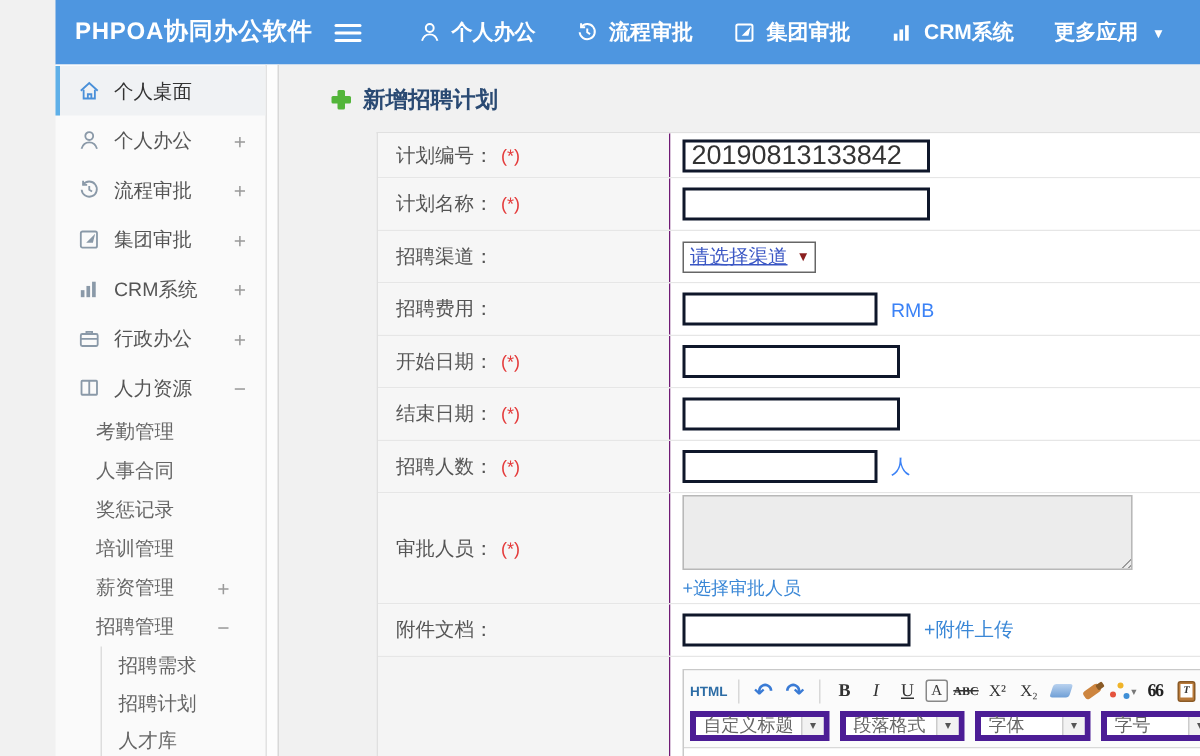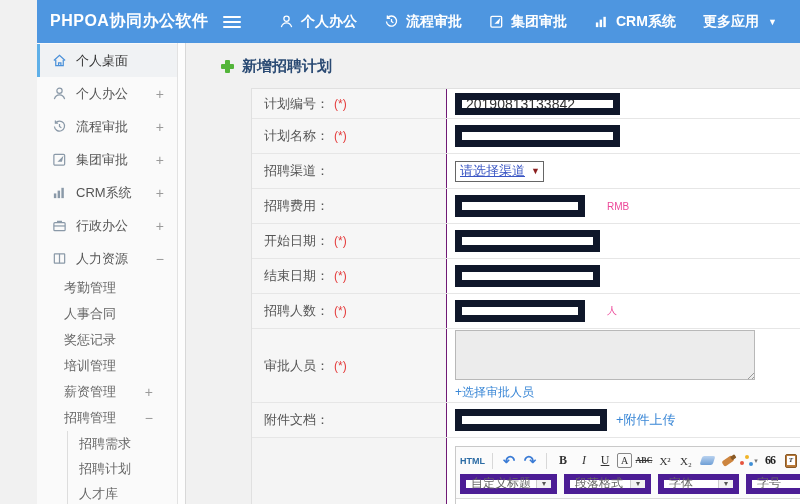--- a/index.html
+++ b/index.html
@@ -44,23 +44,23 @@
   .ptitle { font-size:15px; font-weight:bold; color:#2a4a73; }
 
   
   .ftable { margin:10px 0 0 65px; width:700px; border:1px solid #e0e0e0; border-right:none; border-bottom:none; background:#fff; }
   .trow { display:flex; border-bottom:1px solid #e6e6e6; background:#fff; }
   .tlabel { flex:0 0 195px; width:195px; background:#f6f6f6; border-right:1px solid #701a75;
             display:flex; align-items:center; padding-left:12px; font-size:13px; color:#555; }
   .tcell { flex:1; display:flex; align-items:center; padding:5px 8px; background:#fff; }
   .req { color:#e43b3b; font-style:normal; margin-left:5px; font-size:12px; }
   .h30{height:30px} .h35{height:35px} .h74{height:74px} .hEd{height:100px}
-  .inp { height:22px; border:7px solid #0f172a; padding:0 4px; font-size:14px; color:#333; background:#fff; }
+  .inp { height:22px; border:2px solid #0f172a; padding:0 4px; font-size:18px; color:#333; background:#fff; }
   .w165{width:165px} .w145{width:145px} .w130{width:130px} .w152{width:152px}
-  .suffix { margin-left:22px; font-size:10px; color:#ec4899; }
+  .suffix { margin-left:9px; font-size:13px; color:#3b82f6; }
   .selbox { display:inline-flex; align-items:center; height:21px; border:1px solid #666; background:#fff; padding:0 3px 0 4px; cursor:pointer; }
   .sel-text { font-size:13px; color:#3a56c4; text-decoration:underline; }
   .sel-caret { color:#8b1f1f; font-size:9px; margin-left:6px; }
   .col { flex-direction:column; align-items:flex-start; justify-content:center; }
   .ta-wrap { position:relative; }
   .appr { width:300px; height:50px; background:#ececec; border:1px solid #b8b8b8; resize:none; display:block; }
   .ta-handle { position:absolute; right:1px; bottom:1px; width:9px; height:9px;
                background:repeating-linear-gradient(135deg, transparent 0 2px, #9a9a9a 2px 3px);
                clip-path:polygon(100% 0,100% 100%,0 100%); }
   .link { color:#3a87d6; font-size:12px; text-decoration:none; margin-top:4px; cursor:pointer; }
@@ -90,21 +90,21 @@
   .ico-brush::after { content:""; position:absolute; right:-3px; top:1px; width:5px; height:4px; background:#8a5a26; border-radius:1px; }
   .ico-wand { position:relative; width:13px; height:12px; display:inline-block; }
   .ico-wand i { position:absolute; width:4px; height:4px; border-radius:50%; display:block; }
   .ico-wand i:nth-child(1){ left:0; top:6px; background:#e5533d; }
   .ico-wand i:nth-child(2){ left:5px; top:0; background:#f0b429; }
   .ico-wand i:nth-child(3){ left:9px; top:7px; background:#3f8fd6; }
   .ico-paste { width:12px; height:14px; background:#b97a3a; border:1px solid #8a5a26; border-radius:2px;
                display:inline-flex; align-items:center; justify-content:center; }
   .ico-paste b { background:#fff; width:8px; height:9px; font-size:7px; line-height:9px; text-align:center; color:#333; display:block; }
   .fontA { font-size:13px; font-weight:bold; }
-  .combo { display:inline-flex; align-items:center; height:20px; border:6px solid #4c1d95; background:#fff; margin-right:4px; flex:0 0 auto; cursor:pointer;justify-content:center; }
+  .combo { display:inline-flex; align-items:center; height:20px; border:4px solid #4c1d95; background:#fff; margin-right:4px; flex:0 0 auto; cursor:pointer;justify-content:center; }
   .combo .ctext { padding:0 5px; font-size:12px; color:#666; font-family:"Liberation Sans",sans-serif; }
   .combo .cbtn { width:15px; align-self:stretch; border-left:1px solid #ccc; background:#f2f2f2;
                  display:flex; align-items:center; justify-content:center; font-size:8px; color:#555; }
   .cw1{min-width:68px} .cw2{min-width:60px} .cw3{min-width:54px} .cw4{min-width:54px}
   .ico-align { width:13px; height:11px; display:inline-flex; flex-direction:column; justify-content:space-between; }
   .ico-align i { height:2px; background:#8a8a8a; display:block; }
   .al-l i:nth-child(even){ width:70%; } .al-l i:nth-child(odd){ width:100%; }
   .al-c { align-items:center; } .al-c i:nth-child(even){ width:70%; } .al-c i:nth-child(odd){ width:100%; }
   .ed-body { height:40px; background:#fff; }
 </style>

